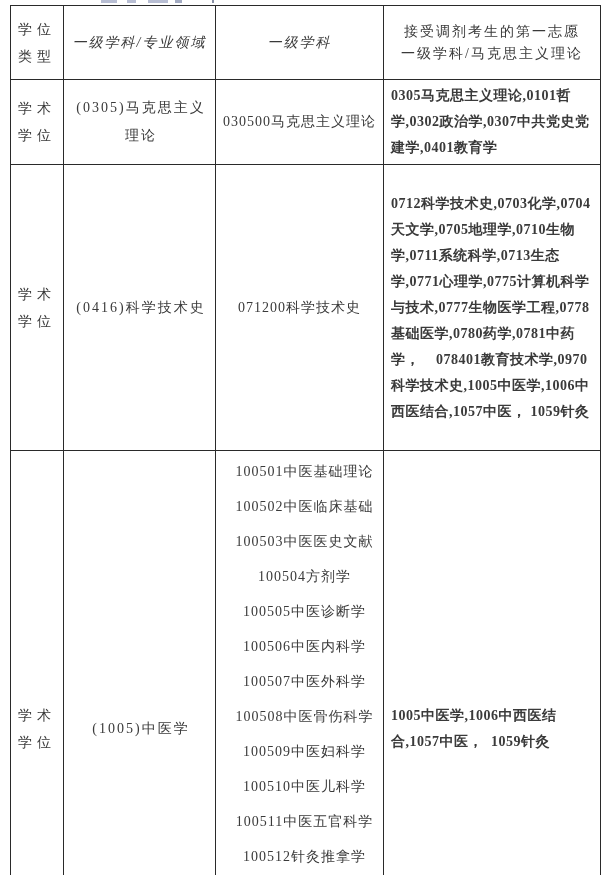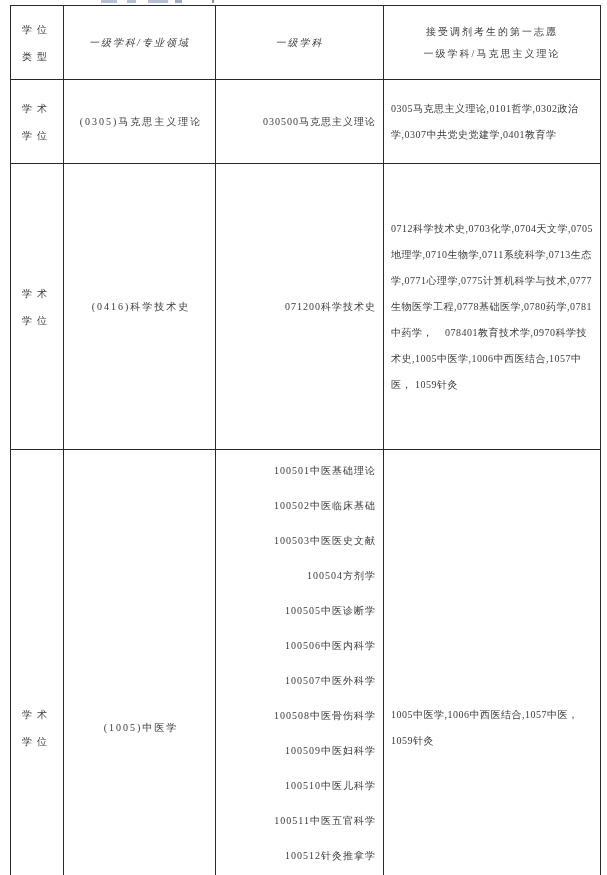--- a/index.html
+++ b/index.html
@@ -33,21 +33,21 @@
     border-collapse: collapse;
     table-layout: fixed;
   }
   col.c1 { width: 53px; }
   col.c2 { width: 152px; }
   col.c3 { width: 168px; }
   col.c4 { width: 217px; }
 
   th, td {
     border: 1px solid #2a2a2a;
-    font-size: 10px;
+    font-size: 14px;
     font-weight: normal;
     vertical-align: middle;
     padding: 3px 7px;
     box-sizing: border-box;
     overflow: hidden;
   }
 
   tr.row-header { height: 74px; }
   tr.row-1 { height: 84px; }
   tr.row-2 { height: 286px; }
@@ -74,32 +74,33 @@
     vertical-align: middle;
   }
   .cell-head-accepted .hline1 { margin-bottom: 0; }
 
   .cell-discipline {
     text-align: center;
     letter-spacing: 2px;
     line-height: 28px;
     padding-left: 10px;
   }
-  .cell-majors { text-align: right; }
+  .cell-majors { text-align: center; }
   .cell-majors .list-line { line-height: 28px; letter-spacing: 1px; }
 
   tr.row-3 .cell-majors { vertical-align: top; padding-top: 3px; }
   tr.row-3 .cell-majors .list-line { line-height: 35px; margin-left: 10px; }
 
   .cell-accepted {
     text-align: left;
     line-height: 26px;
     letter-spacing: 0.5px;
     white-space: pre-wrap;
     word-break: normal;
+    font-weight: bold;
   }
 </style>
 </head>
 <body>
 
 <div class="top-artifact">
   <span class="m1"></span>
   <span class="m2"></span>
   <span class="m3"></span>
   <span class="m4"></span>

